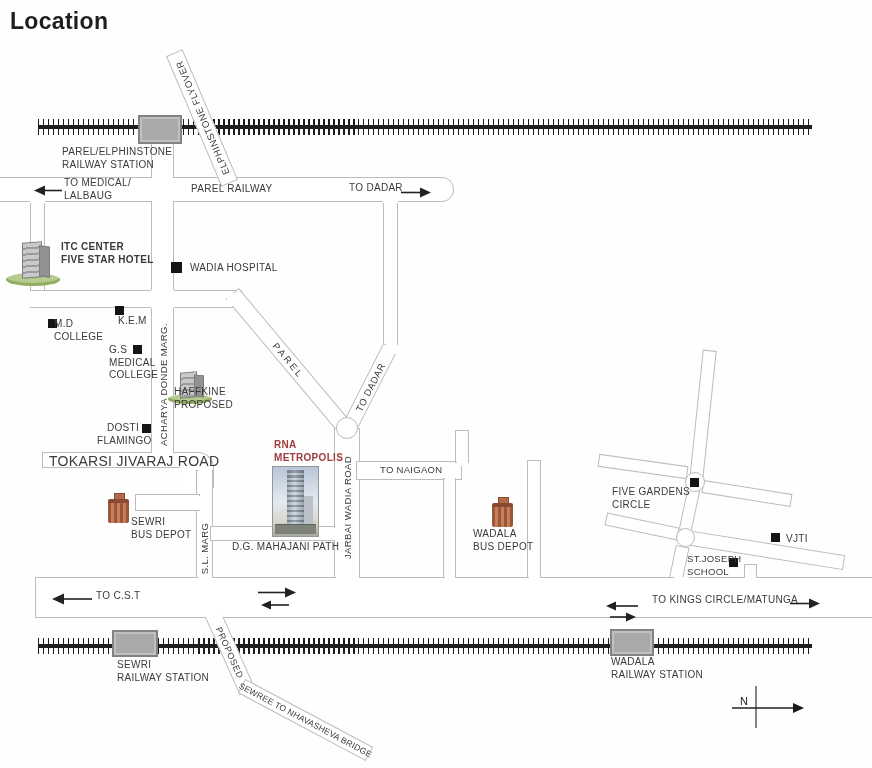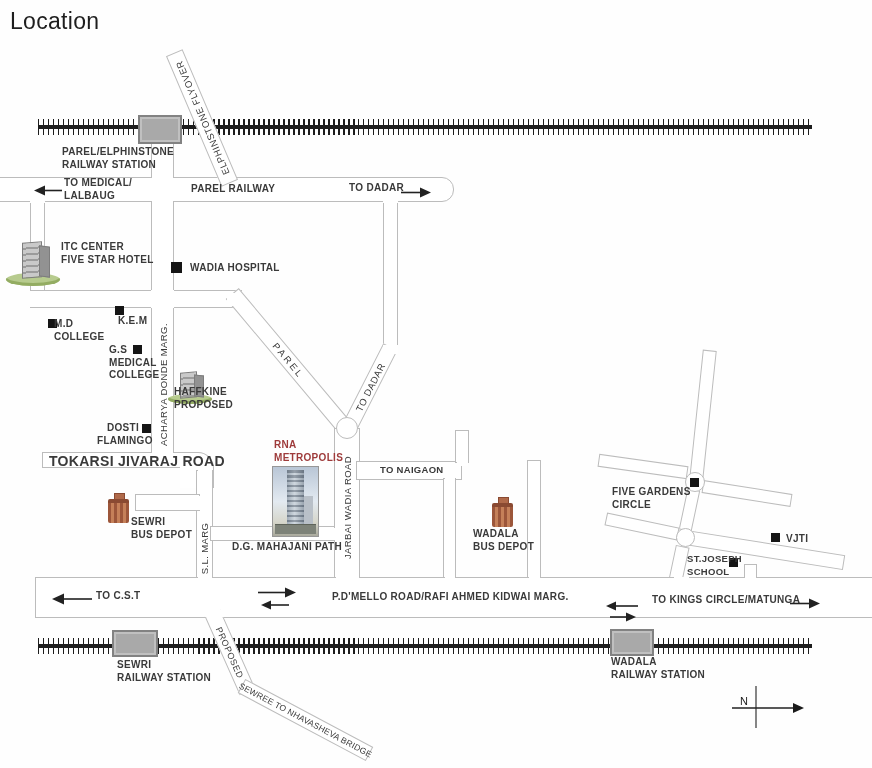--- a/index.html
+++ b/index.html
@@ -1,36 +1,36 @@
 <!DOCTYPE html>
 <html><head>
 <meta charset="utf-8">
 <style>
   html,body { margin:0; padding:0; background:#fff; }
   .canvas {
     position:relative; width:872px; height:768px; background:#fefefe;
     overflow:hidden; font-family:"Liberation Sans", sans-serif; color:#3a3a3a;
   }
   .abs { position:absolute; }
-  .title { position:absolute; left:10px; top:8px; font-size:23px; font-weight:normal; color:#1e1e1e; letter-spacing:0.3px; }
+  .title { position:absolute; left:10px; top:8px; font-size:23px; font-weight:bold; color:#1e1e1e; letter-spacing:0.3px; }
 
   
   .road { position:absolute; background:#fff; border:1.5px solid #bcbcbc; box-sizing:border-box; z-index:2; }
   .strip { display:flex; align-items:center; justify-content:center; }
   .patch { position:absolute; background:#fff; z-index:3; }
   .circle { position:absolute; background:#fff; border:1.5px solid #bcbcbc; border-radius:50%; box-sizing:border-box; z-index:4; }
 
   
   .railway { position:absolute; height:16px; z-index:1;
     background: repeating-linear-gradient(90deg, #1d1d1d 0 1.5px, transparent 1.5px 5px); }
   .railway::after { content:""; position:absolute; left:0; right:0; top:6px; height:3.5px; background:#1d1d1d; }
   .station { position:absolute; background:#a9a9a9; border:2px solid #828282; box-shadow: inset 0 0 0 2px #c0c0c0; box-sizing:border-box; z-index:4; }
 
   
-  .lbl { position:absolute; z-index:6; font-size:10px; line-height:12.5px; letter-spacing:0.3px; white-space:nowrap; color:#3a3a3a;font-weight:bold; }
+  .lbl { position:absolute; z-index:6; font-size:10px; line-height:12.5px; letter-spacing:0.3px; white-space:nowrap; color:#3a3a3a; }
   .lbl.bold { font-weight:bold; }
   .lbl.red { color:#9e3b3b; font-weight:bold; }
   .vlabel { position:absolute; z-index:6; font-size:9.5px; letter-spacing:0.4px; white-space:nowrap;
             text-align:center; transform:rotate(-90deg); transform-origin:center; color:#3a3a3a; }
   .stext { font-size:9.5px; letter-spacing:0.5px; white-space:nowrap; color:#3a3a3a; }
 
   .sq { position:absolute; width:9px; height:9px; background:#151515; z-index:6; }
   .arrow { position:absolute; z-index:6; }
 
   
@@ -298,21 +298,20 @@
         <polygon points="27,0.5 38,5.5 27,10.5" fill="#222"></polygon>
       </svg>
   </div>
   <div class="arrow" style="left:261px;top:596px">
     <svg width="28" height="10">
         <polygon points="10,0.5 0,5 10,9.5" fill="#222"></polygon>
         <line x1="8" y1="5" x2="28" y2="5" stroke="#222" stroke-width="1.6"></line>
       </svg>
   </div>
 
-  <div class="lbl" style="left:332px;top:591px">P.D'MELLO ROAD/RAFI AHMED KIDWAI MARG.</div>
 
   <div class="arrow" style="left:606px;top:597px">
     <svg width="32" height="10">
         <polygon points="10,0.5 0,5 10,9.5" fill="#222"></polygon>
         <line x1="8" y1="5" x2="32" y2="5" stroke="#222" stroke-width="1.6"></line>
       </svg>
   </div>
   <div class="arrow" style="left:610px;top:608px">
     <svg width="26" height="10">
         <line x1="0" y1="5" x2="17" y2="5" stroke="#222" stroke-width="1.6"></line>

